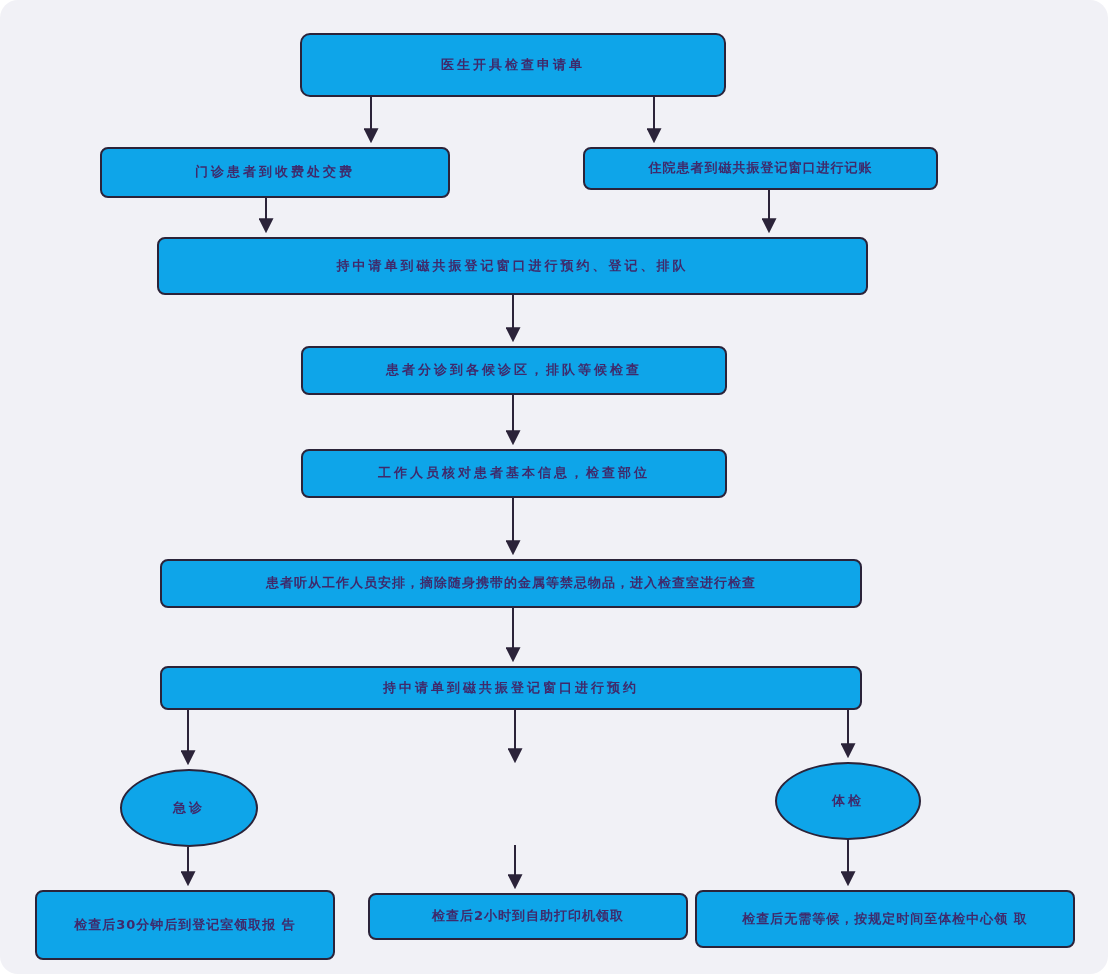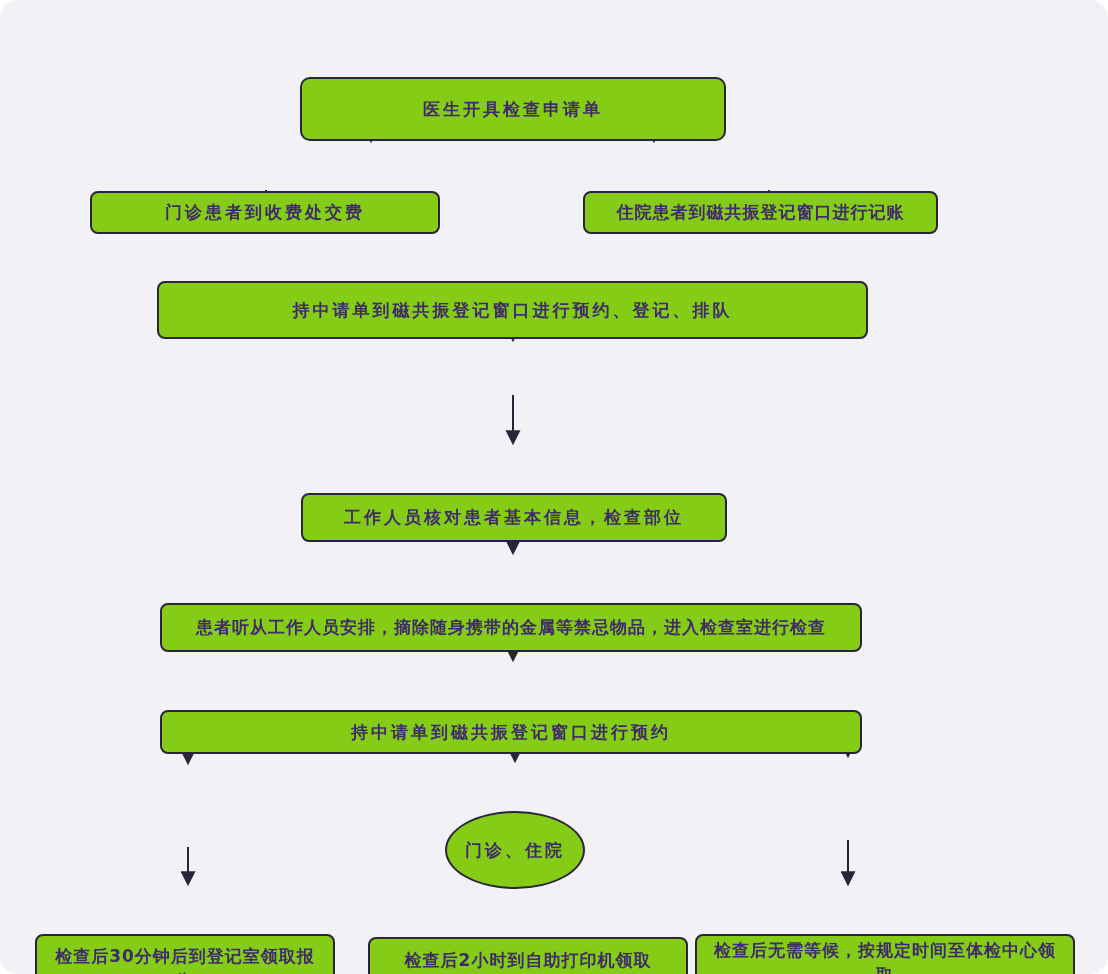--- a/index.html
+++ b/index.html
@@ -8,30 +8,29 @@
     width:1108px;height:974px;
     background:var(--bg,#f1f1f6);
     border-radius:18px;
     overflow:hidden;
     font-family:"DejaVu Sans","Liberation Sans",sans-serif;
   }
   .connectors{position:absolute;inset:0;width:1108px;height:974px;}
   .node{
     position:absolute;
     box-sizing:border-box;
-    background:#84cc16;
+    background:#0ea5e9;
     border:2px solid var(--ink,#2b2339);
     color:var(--text,#3f2a6b);
     display:flex;align-items:center;justify-content:center;
     text-align:center;
-    font-size:17px;font-weight:bold;
+    font-size:13px;font-weight:bold;
     letter-spacing:3px;
     line-height:1.45;
     padding:4px 14px;
-    margin-top:44px;
   }
   .rect{border-radius:8px;}
   .rect-big{border-radius:10px;}
   .ellipse{border-radius:50%;padding:4px 10px;}
 </style>
 </head>
 <body>
 
 <div class="canvas" style="--bg: #f1f1f6; --ink: #2b2339; --text: #3f2a6b;">
 
@@ -54,36 +53,38 @@
       <line x1="515" y1="710" x2="515" y2="761" marker-end="url(#arrow)"></line>
       <line x1="848" y1="710" x2="848" y2="756" marker-end="url(#arrow)"></line>
       <line x1="188" y1="847" x2="188" y2="884" marker-end="url(#arrow)"></line>
       <line x1="515" y1="845" x2="515" y2="887" marker-end="url(#arrow)"></line>
       <line x1="848" y1="840" x2="848" y2="884" marker-end="url(#arrow)"></line>
     </g>
   </svg>
 
   <div class="node rect-big" style="left:300px;top:33px;width:426px;height:64px">医生开具检查申请单</div>
 
-  <div class="node rect" style="left:90px;top:147px;width:350px;height:43px">门诊患者到收费处交费</div>
+  <div class="node rect" style="left:100px;top:147px;width:350px;height:51px">门诊患者到收费处交费</div>
 
   <div class="node rect" style="left:583px;top:147px;width:355px;height:43px;letter-spacing:1px">住院患者到磁共振登记窗口进行记账</div>
 
   <div class="node rect" style="left:157px;top:237px;width:711px;height:58px">持中请单到磁共振登记窗口进行预约、登记、排队</div>
 
+  <div class="node rect" style="left:301px;top:346px;width:426px;height:49px">患者分诊到各候诊区，排队等候检查</div>
 
   <div class="node rect" style="left:301px;top:449px;width:426px;height:49px">工作人员核对患者基本信息，检查部位</div>
 
   <div class="node rect" style="left:160px;top:559px;width:702px;height:49px;letter-spacing:1px">患者听从工作人员安排，摘除随身携带的金属等禁忌物品，进入检查室进行检查</div>
 
   <div class="node rect" style="left:160px;top:666px;width:702px;height:44px">持中请单到磁共振登记窗口进行预约</div>
 
+  <div class="node ellipse" style="left:120px;top:769px;width:138px;height:78px">急诊</div>
 
-  <div class="node ellipse" style="left:445px;top:767px;width:140px;height:78px">门诊、住院</div>
 
+  <div class="node ellipse" style="left:775px;top:762px;width:146px;height:78px">体检</div>
 
   <div class="node rect" style="left:35px;top:890px;width:300px;height:70px;letter-spacing:1px">检查后30分钟后到登记室领取报
 告</div>
 
   <div class="node rect" style="left:368px;top:893px;width:320px;height:47px;letter-spacing:1px">检查后2小时到自助打印机领取</div>
 
   <div class="node rect" style="left:695px;top:890px;width:380px;height:58px;letter-spacing:1px">检查后无需等候，按规定时间至体检中心领
 取</div>
 
 </div>

